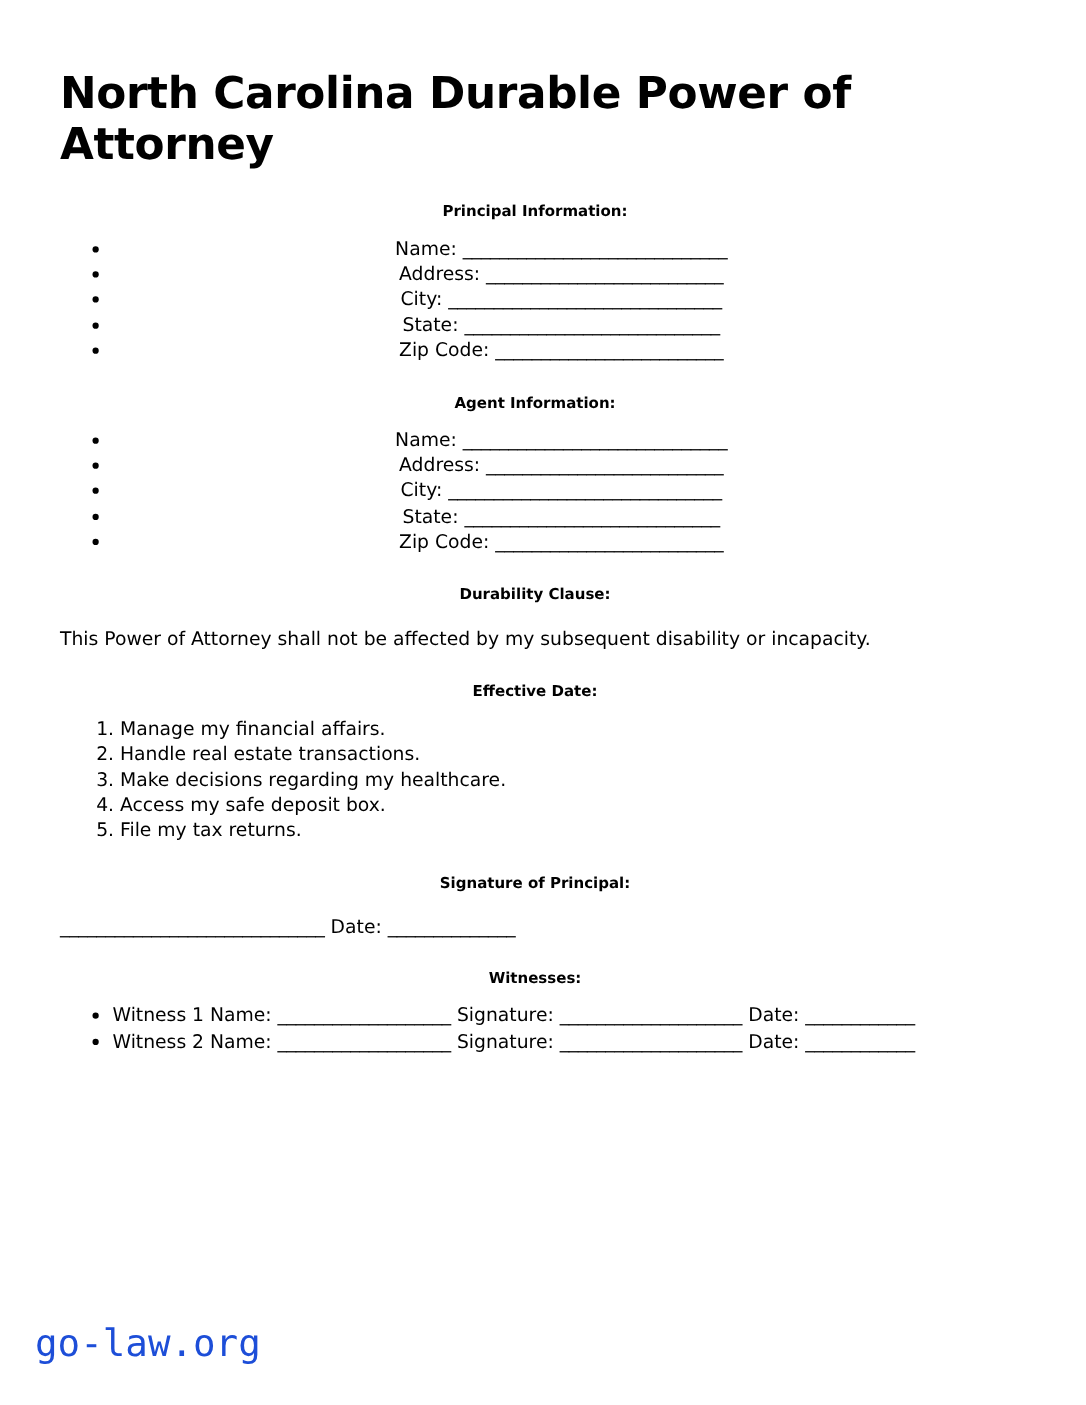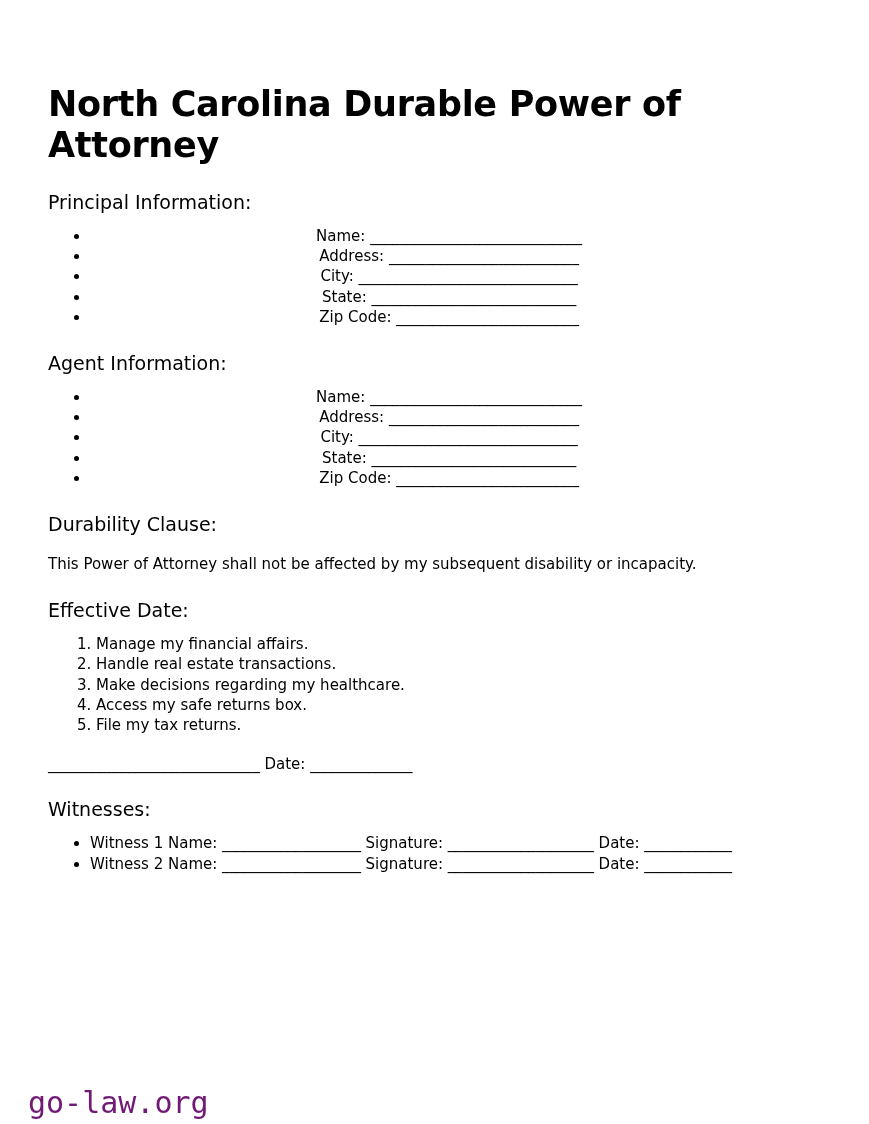--- a/index.html
+++ b/index.html
@@ -16,21 +16,21 @@
     color: #000000;
     -webkit-font-smoothing: antialiased;
   }
 
   .page {
     position: absolute;
     left: 0; top: 0;
     width: 856px;
     height: 1124px;
     box-sizing: border-box;
-    padding: 84px 48px 0 48px;
+    padding: 55px 48px 0 48px;
   }
 
   .doc-title {
     font-size: 35px;
     font-weight: bold;
     line-height: 1.18;
     letter-spacing: -0.3px;
     margin: 0 0 0 0;
     max-width: 660px;
   }
@@ -40,23 +40,24 @@
     line-height: 1.42;
     margin: 25px 0 0 0;
     max-width: 782px;
   }
 
   .para.tight {
     margin-top: 19px;
   }
 
   .heading {
-    font-size: 19px;
-    font-weight: normal;
+    font-size: 12px;
+    font-weight: bold;
     margin: 24px 0 0 0;
+    text-align: center;
   }
 
   ul.fields, ol.powers, ul.witnesses {
     margin: 13px 0 0 0;
     padding-left: 42px;
   }
 
   ul.fields { list-style-type: disc; text-align: center; }
   ul.witnesses { list-style-type: disc; }
   ol.powers { list-style-type: decimal; padding-left: 48px; }
@@ -85,24 +86,23 @@
     white-space: nowrap;
   }
 
   .watermark {
     position: absolute;
     left: 28px;
     top: 1061px;
     font-family: "DejaVu Sans Mono", monospace;
     font-size: 30px;
     line-height: 1;
-    color: #701a75;
+    color: #1d4ed8;
     letter-spacing: 0px;
     white-space: nowrap;
-    margin-top: 27px;
   }
 </style>
 </head>
 <body>
 
 <div class="page">
 
   <h1 class="doc-title">North Carolina Durable Power of Attorney</h1>
 
 
@@ -126,24 +126,25 @@
 
   <div class="heading">Durability Clause:</div>
   <p class="para tight">This Power of Attorney shall not be affected by my subsequent disability or incapacity.</p>
 
   <div class="heading">Effective Date:</div>
 
   <ol class="powers">
     <li>Manage my financial affairs.</li>
     <li>Handle real estate transactions.</li>
     <li>Make decisions regarding my healthcare.</li>
-    <li>Access my safe returns box.</li>
+    <li>Access my safe deposit box.</li>
     <li>File my tax returns.</li>
   </ol>
 
+  <div class="heading">Signature of Principal:</div>
   <div class="sig-line"><span class="blank">_____________________________</span> <span>Date:</span> <span class="blank">______________</span></div>
 
   <div class="heading">Witnesses:</div>
   <ul class="witnesses">
     <li><span>Witness 1 Name:</span> <span class="blank">___________________</span> <span>Signature:</span> <span class="blank">____________________</span> <span>Date:</span> <span class="blank">____________</span></li>
     <li><span>Witness 2 Name:</span> <span class="blank">___________________</span> <span>Signature:</span> <span class="blank">____________________</span> <span>Date:</span> <span class="blank">____________</span></li>
   </ul>
 
 </div>
 

